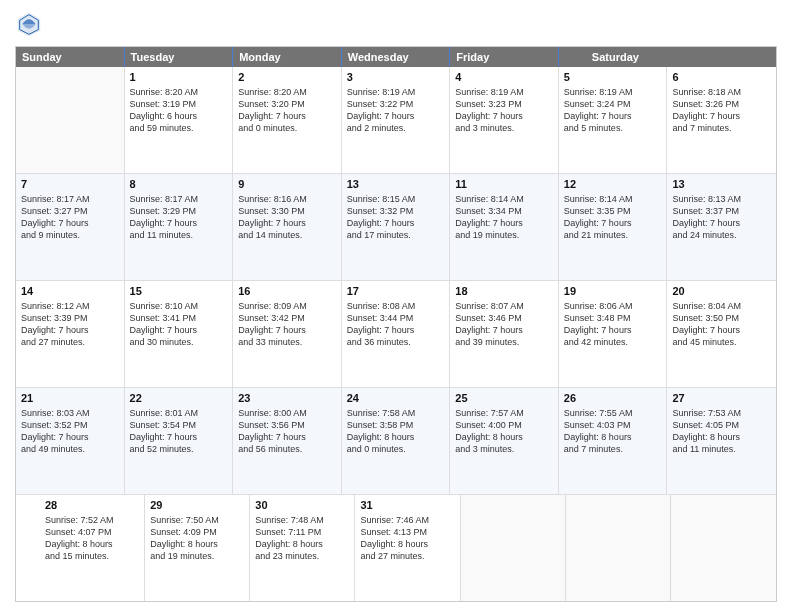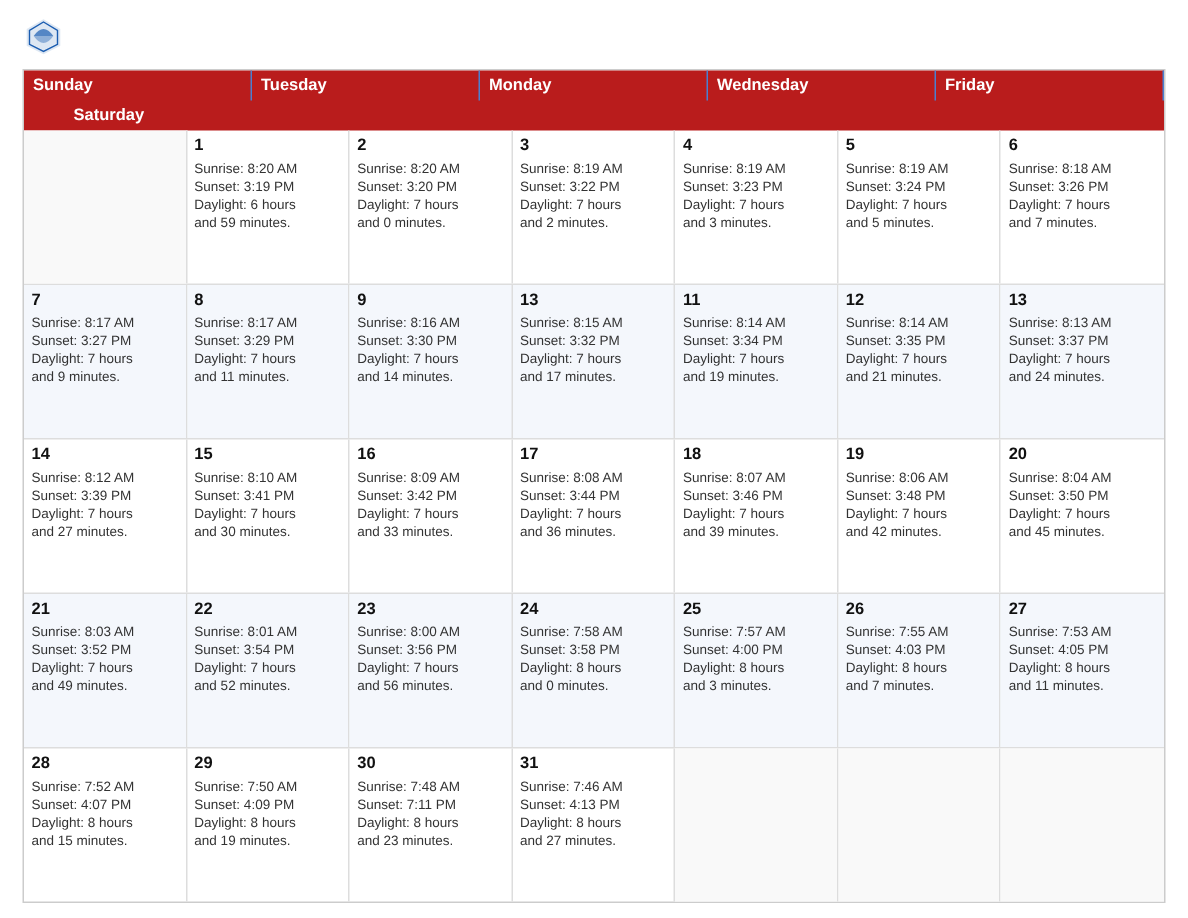--- a/index.html
+++ b/index.html
@@ -56,22 +56,22 @@
       color: #444;
     }
     .calendar {
       flex: 1;
       display: flex;
       flex-direction: column;
       border: 1px solid #ccc;
     }
     .cal-header {
       display: grid;
-      grid-template-columns: repeat(5, 1fr);
-      background-color: #b91c1c;
+      grid-template-columns: repeat(7, 1fr);
+      background-color: #737373;
     }
     .cal-header-cell {
       color: #fff;
       font-size: 11px;
       font-weight: bold;
       padding: 4px 6px;
       text-align: left;
       border-right: 1px solid #4a7fd0;
     }
     .cal-header-cell:last-child { border-right: none; margin-left: 27px; }
@@ -79,21 +79,21 @@
       flex: 1;
       display: flex;
       flex-direction: column;
     }
     .cal-row {
       display: grid;
       grid-template-columns: repeat(7, 1fr);
       flex: 1;
       border-bottom: 1px solid #ddd;
     }
-    .cal-row:last-child { border-bottom: none; }
+    .cal-row:last-child { border-bottom: none; margin-left: 24px; }
     .cal-cell {
       border-right: 1px solid #ddd;
       padding: 3px 5px;
       font-size: 9px;
       color: #333;
       line-height: 1.35;
       vertical-align: top;
     }
     .cal-cell:last-child { border-right: none; }
     .cal-cell .day-num {

